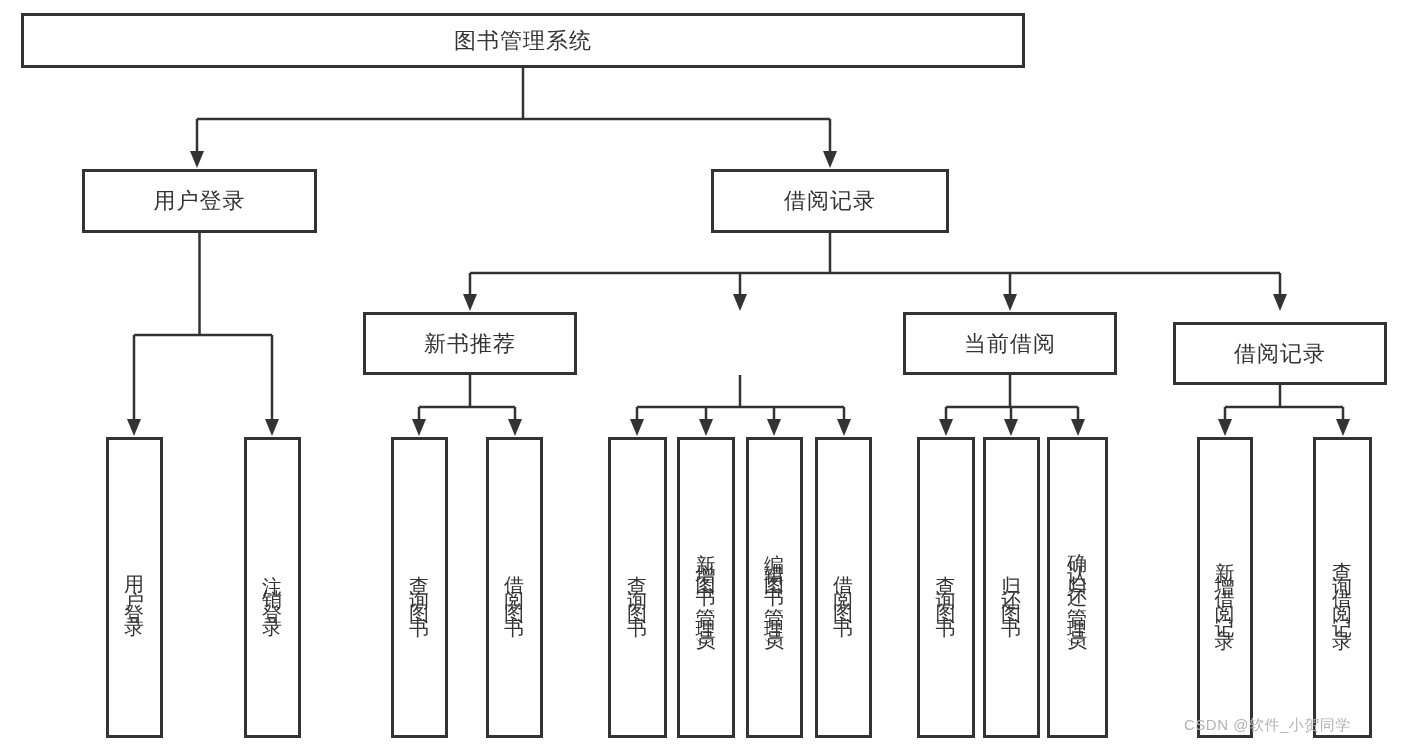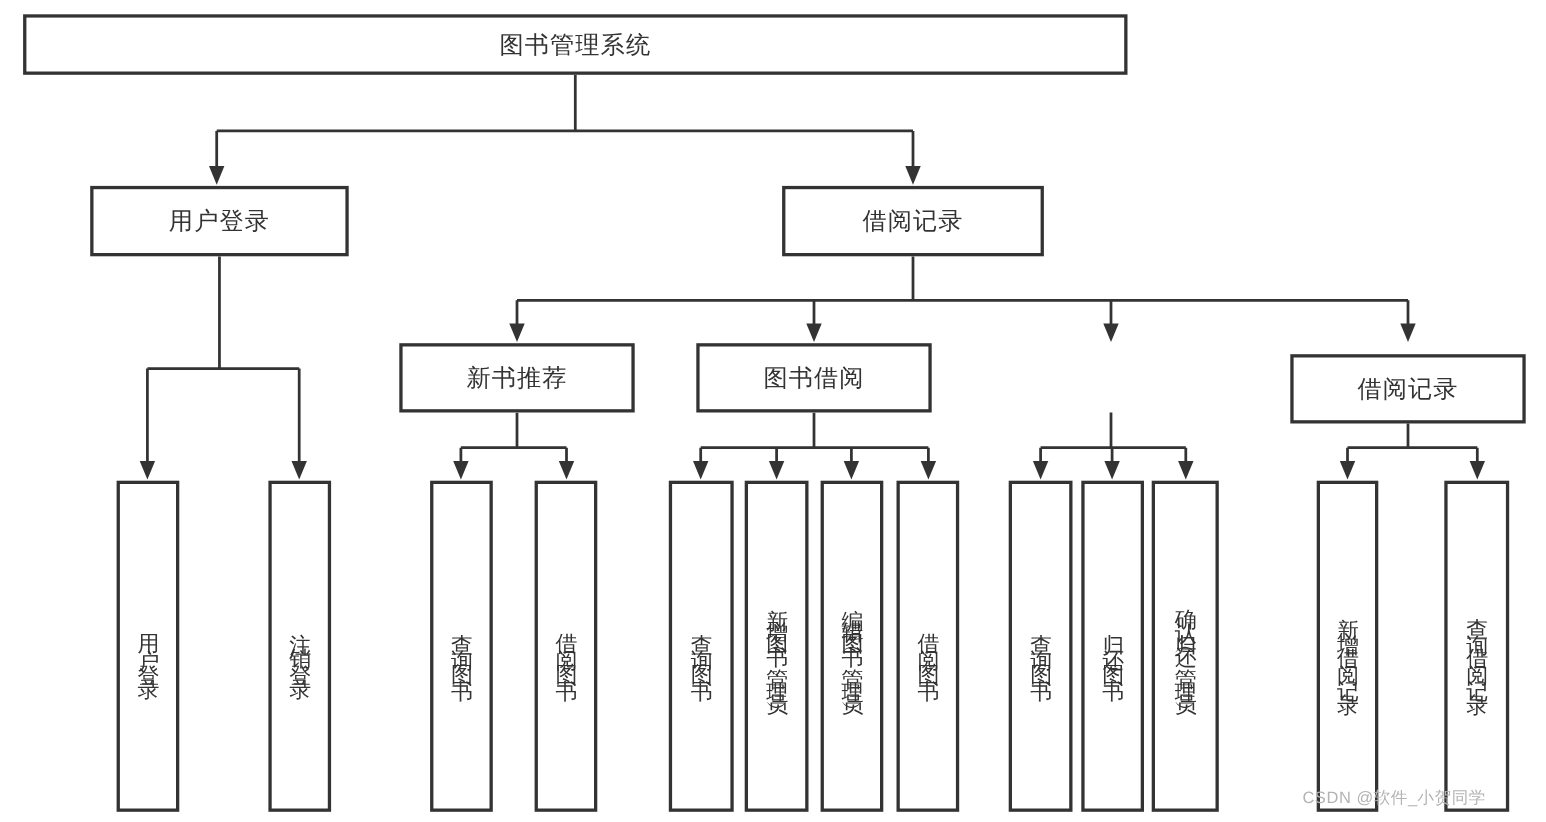--- a/index.html
+++ b/index.html
@@ -111,22 +111,22 @@
   <div class="box" style="left:82px;top:169px;width:235px;height:64px">
     <span class="h-label">用户登录</span>
   </div>
   <div class="box" style="left:711px;top:169px;width:238px;height:64px">
     <span class="h-label">借阅记录</span>
   </div>
 
   <div class="box" style="left:363px;top:312px;width:214px;height:63px">
     <span class="h-label">新书推荐</span>
   </div>
-  <div class="box" style="left:633px;top:312px;width:214px;height:63px">
-    <span class="h-label">图书借阅</span>
+  <div class="box" style="left:903px;top:312px;width:214px;height:63px">
+    <span class="h-label">当前借阅</span>
   </div>
   <div class="box" style="left:1173px;top:322px;width:214px;height:63px">
     <span class="h-label">借阅记录</span>
   </div>
 
   <div class="box" style="left:106px;top:437px;width:57px;height:301px">
     <span class="v-label">用户登录</span>
   </div>
   <div class="box" style="left:244px;top:437px;width:57px;height:301px">
     <span class="v-label">注销登录</span>

